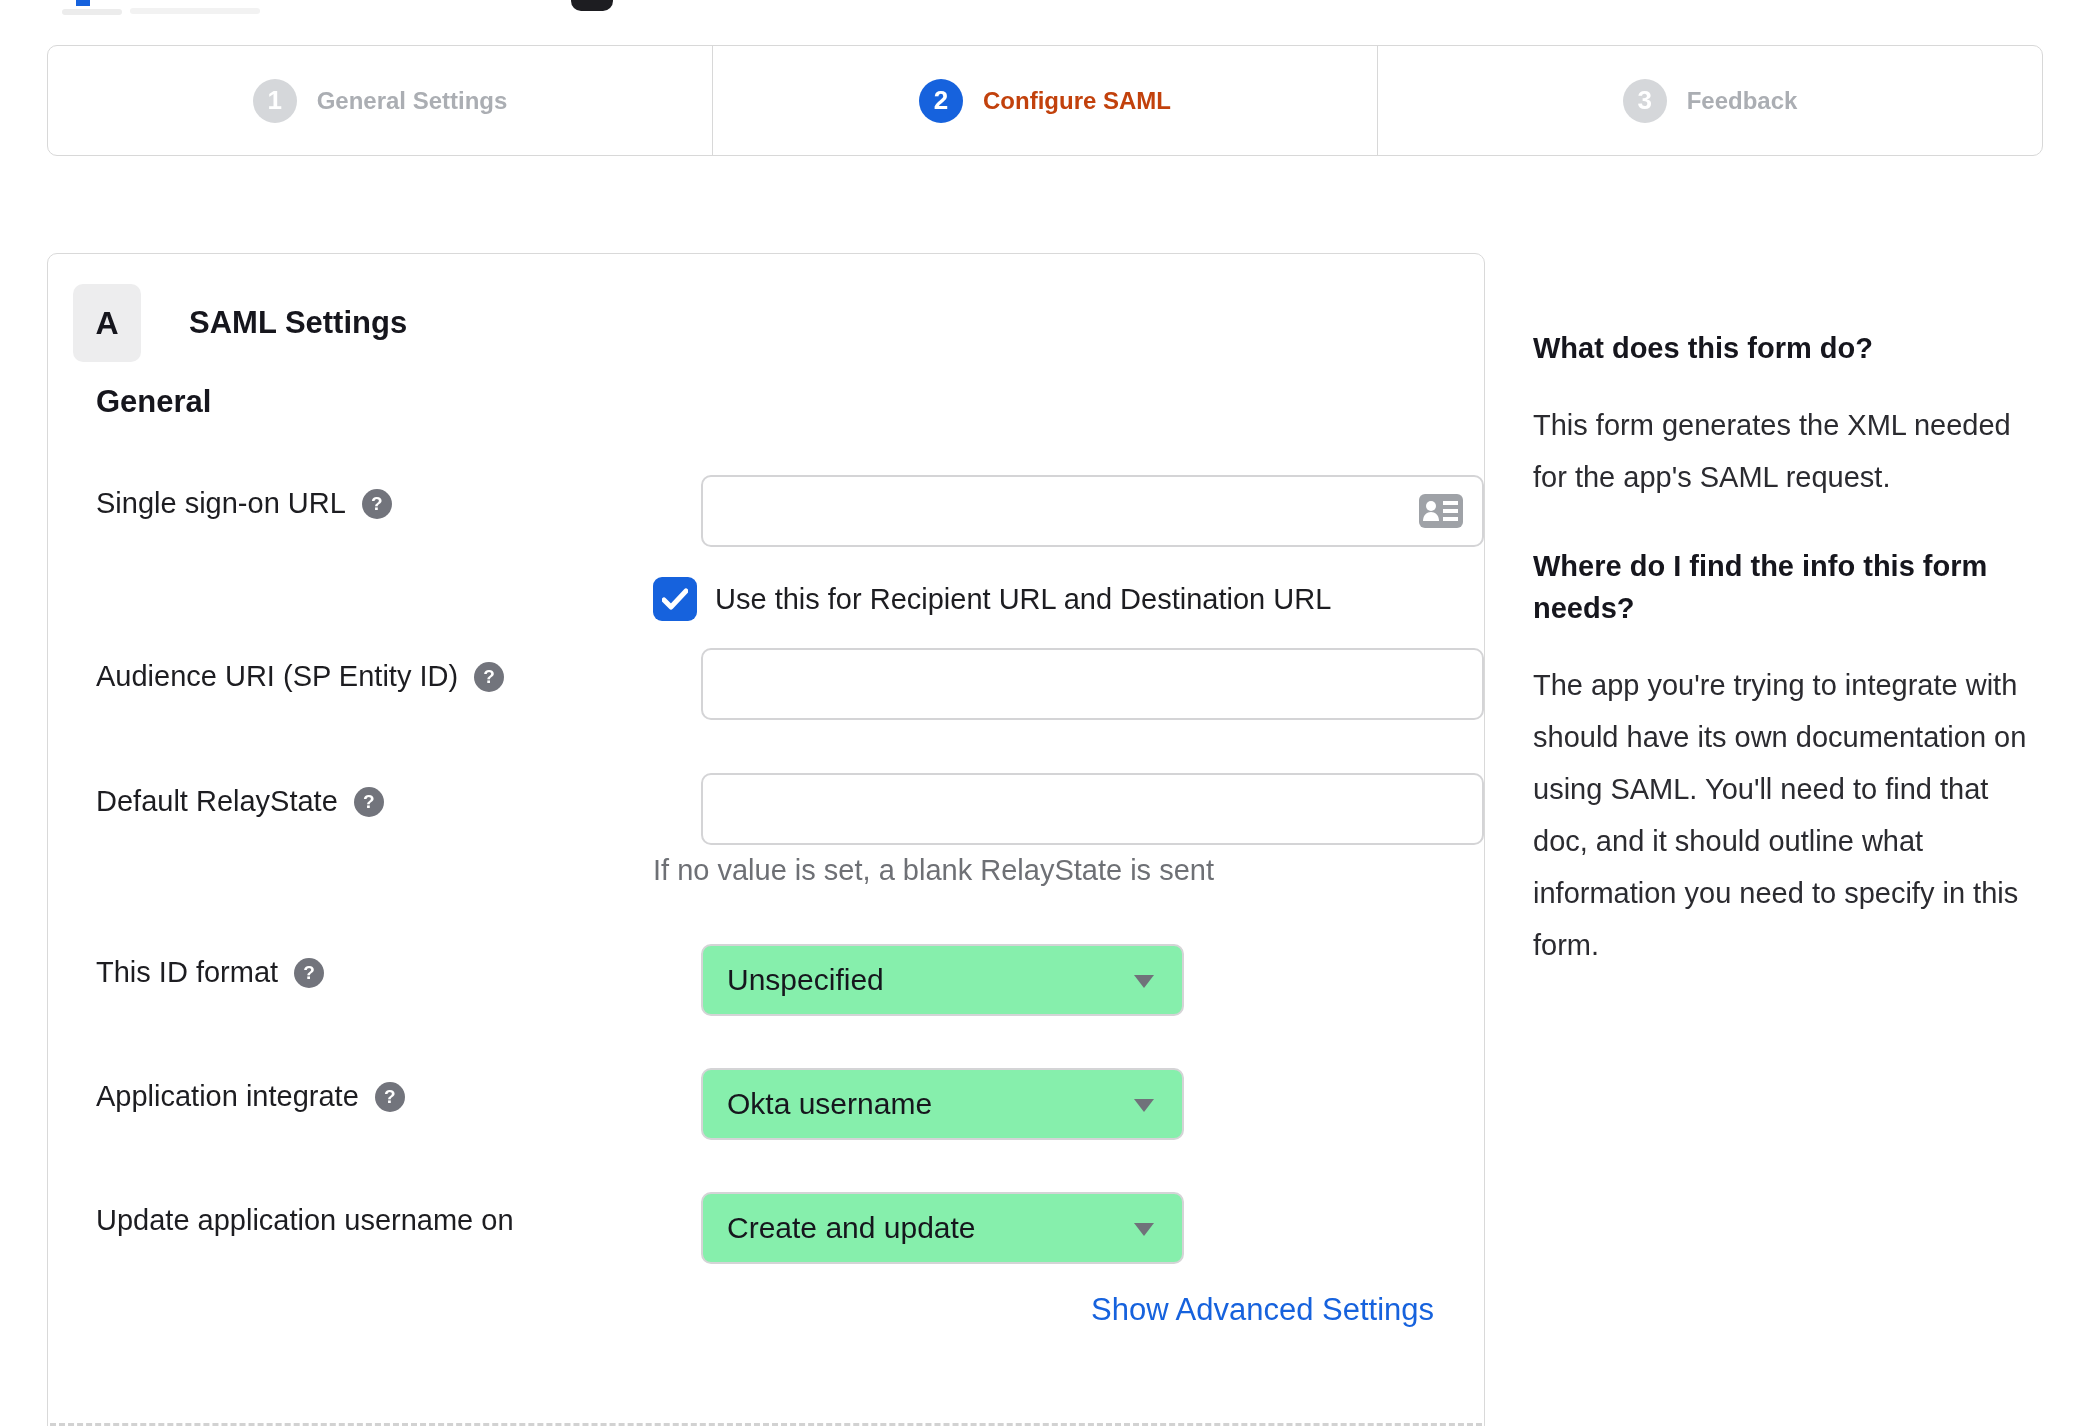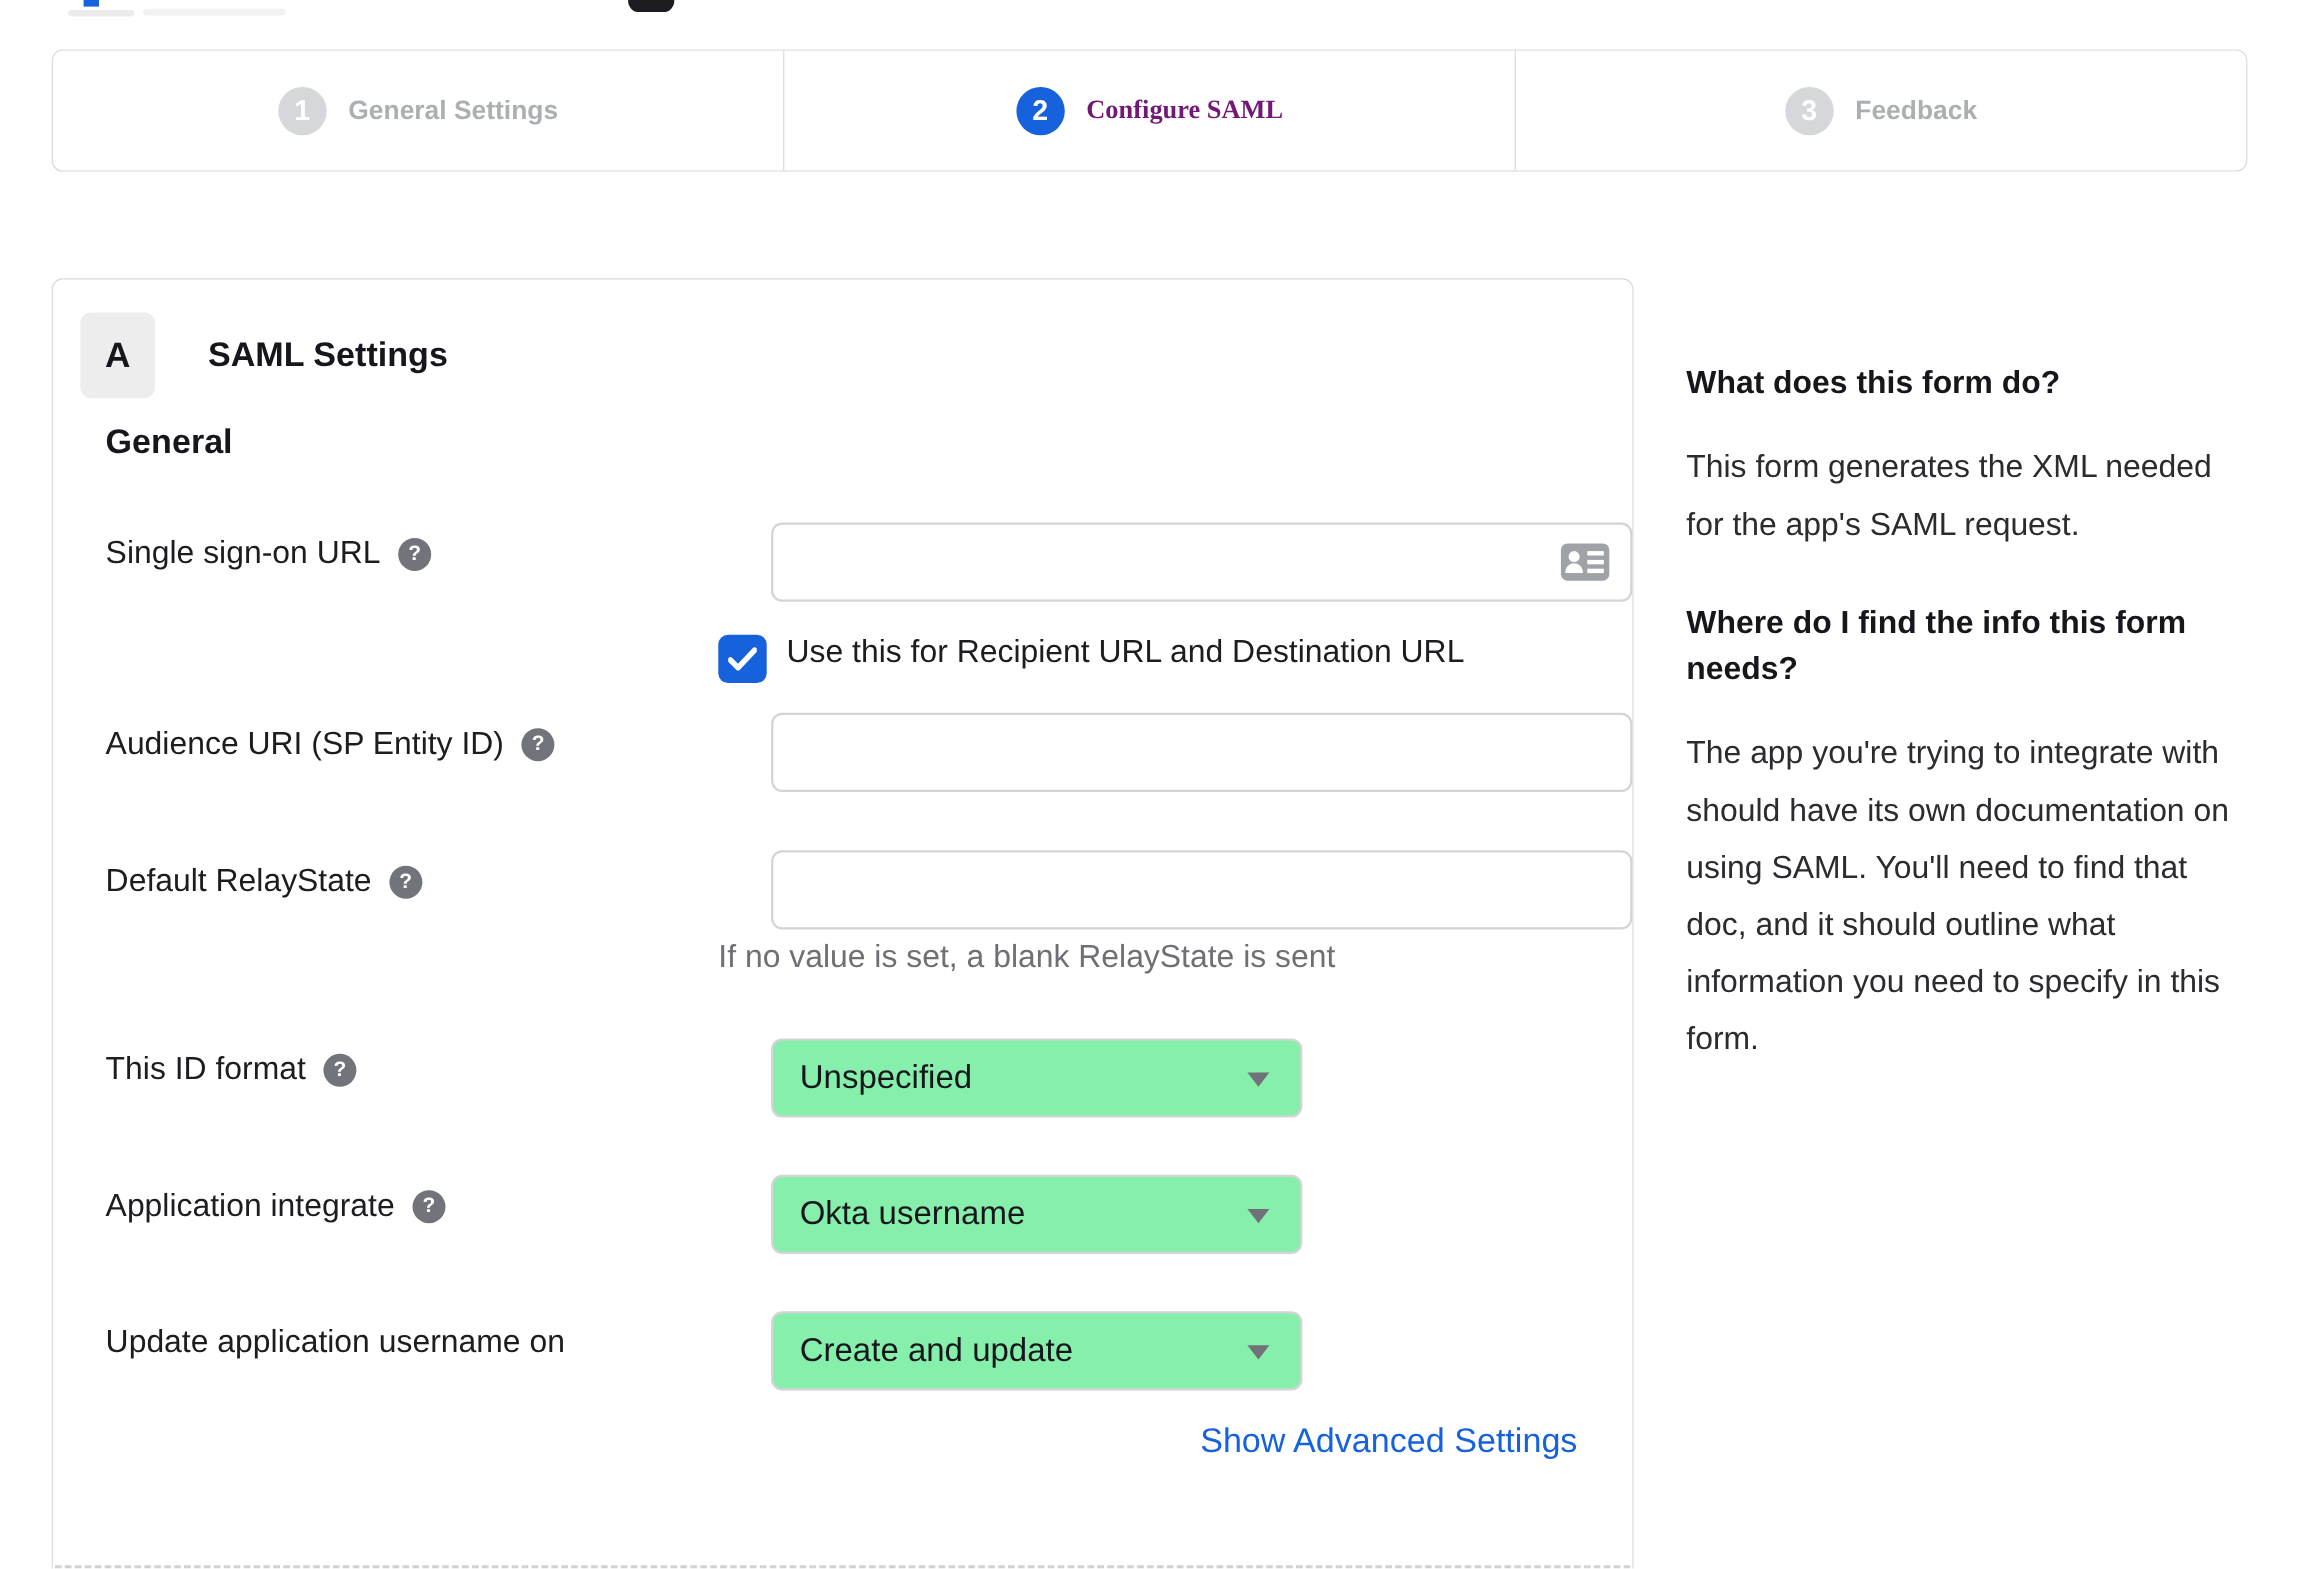--- a/index.html
+++ b/index.html
@@ -24,21 +24,21 @@
   }
   .step { flex:1 1 0; display:flex; align-items:center; justify-content:center; }
   .step + .step { border-left:1px solid #d8d8d8; }
   .step-circle {
     width:44px; height:44px; border-radius:50%; flex:0 0 44px;
     display:flex; align-items:center; justify-content:center;
     font-size:26px; font-weight:bold; color:#ffffff; background:#d5d7da;
   }
   .step.active .step-circle { background:#1662dd; }
   .step-label { margin-left:20px; font-size:24px; font-weight:bold; color:#abaeb3; }
-  .step.active .step-label { color:#701a75;font-family:Liberation Serif, serif; }
+  .step.active .step-label { color:#c2410c; }
 
   
   .panel {
     position:absolute; left:47px; top:253px; width:1438px; height:1210px;
     background:#fff; border:1px solid #d9d9d9; border-radius:10px;
   }
   .section-head { position:absolute; left:25px; top:30px; display:flex; align-items:center; }
   .section-badge {
     width:68px; height:78px; background:#ededee; border-radius:10px;
     display:flex; align-items:center; justify-content:center;
@@ -61,21 +61,21 @@
 
   .text-input {
     width:783px; height:72px; background:#fff;
     border:2px solid #d4d4d6; border-radius:10px;
     font-family:"Liberation Sans", sans-serif; font-size:30px; color:#1d1d21;
     padding:0 70px 0 24px; outline:none;
   }
   .input-wrap { position:relative; width:783px; }
   .input-icon { position:absolute; right:20px; top:50%; transform:translateY(-50%); line-height:0; }
 
-  .checkbox-row { position:absolute; left:605px; display:flex; align-items:flex-start; }
+  .checkbox-row { position:absolute; left:605px; display:flex; align-items:center; }
   .checkbox {
     width:44px; height:44px; border-radius:9px; background:#1662dd;
     display:flex; align-items:center; justify-content:center; flex:0 0 44px;
   }
   .checkbox-label { margin-left:18px; font-size:29px; color:#1d1d21; }
 
   .hint { position:absolute; left:605px; font-size:29px; color:#6e7075; }
 
   .select {
     position:relative; width:483px; height:72px; background:#86efac;

